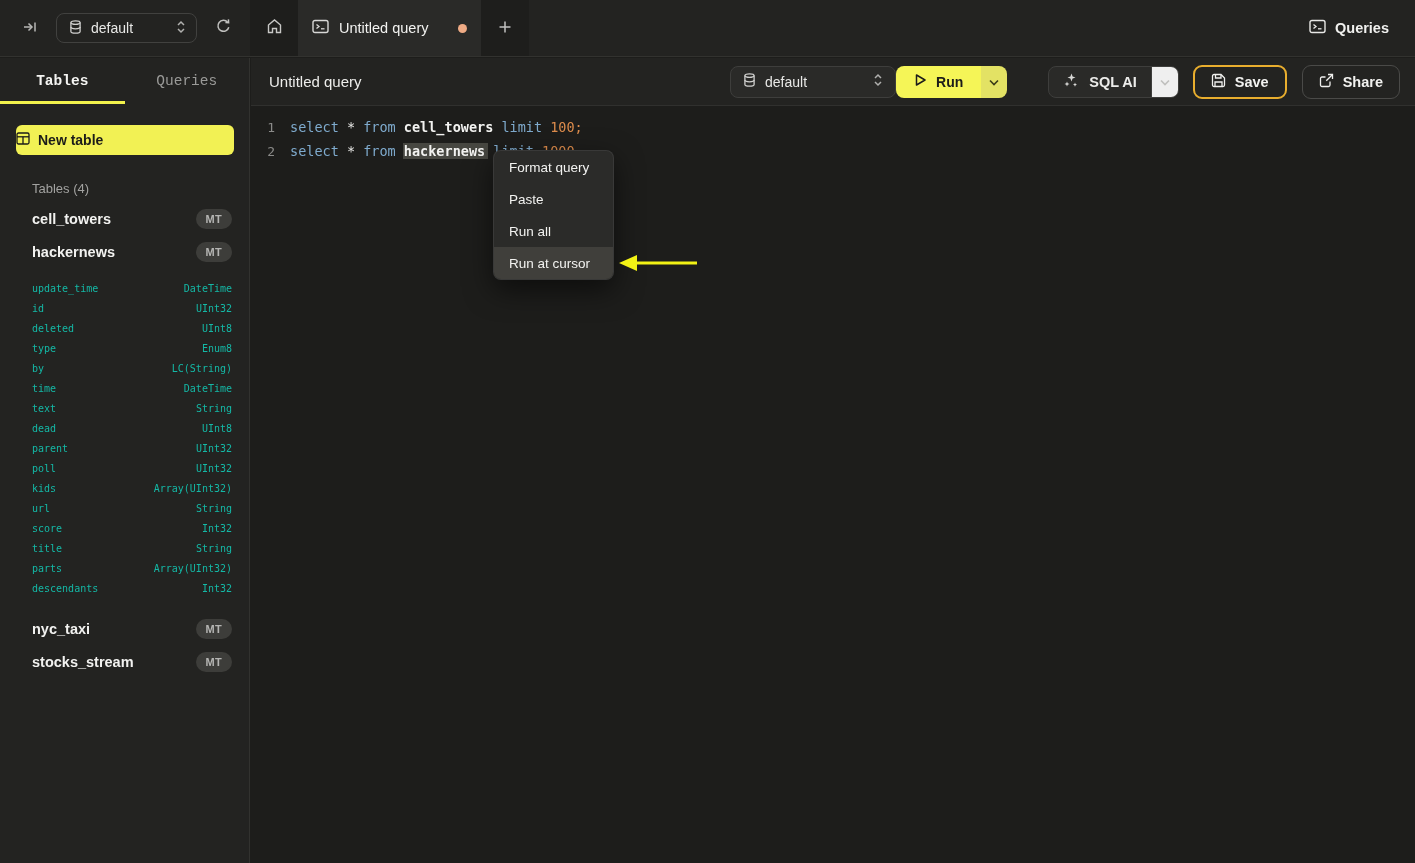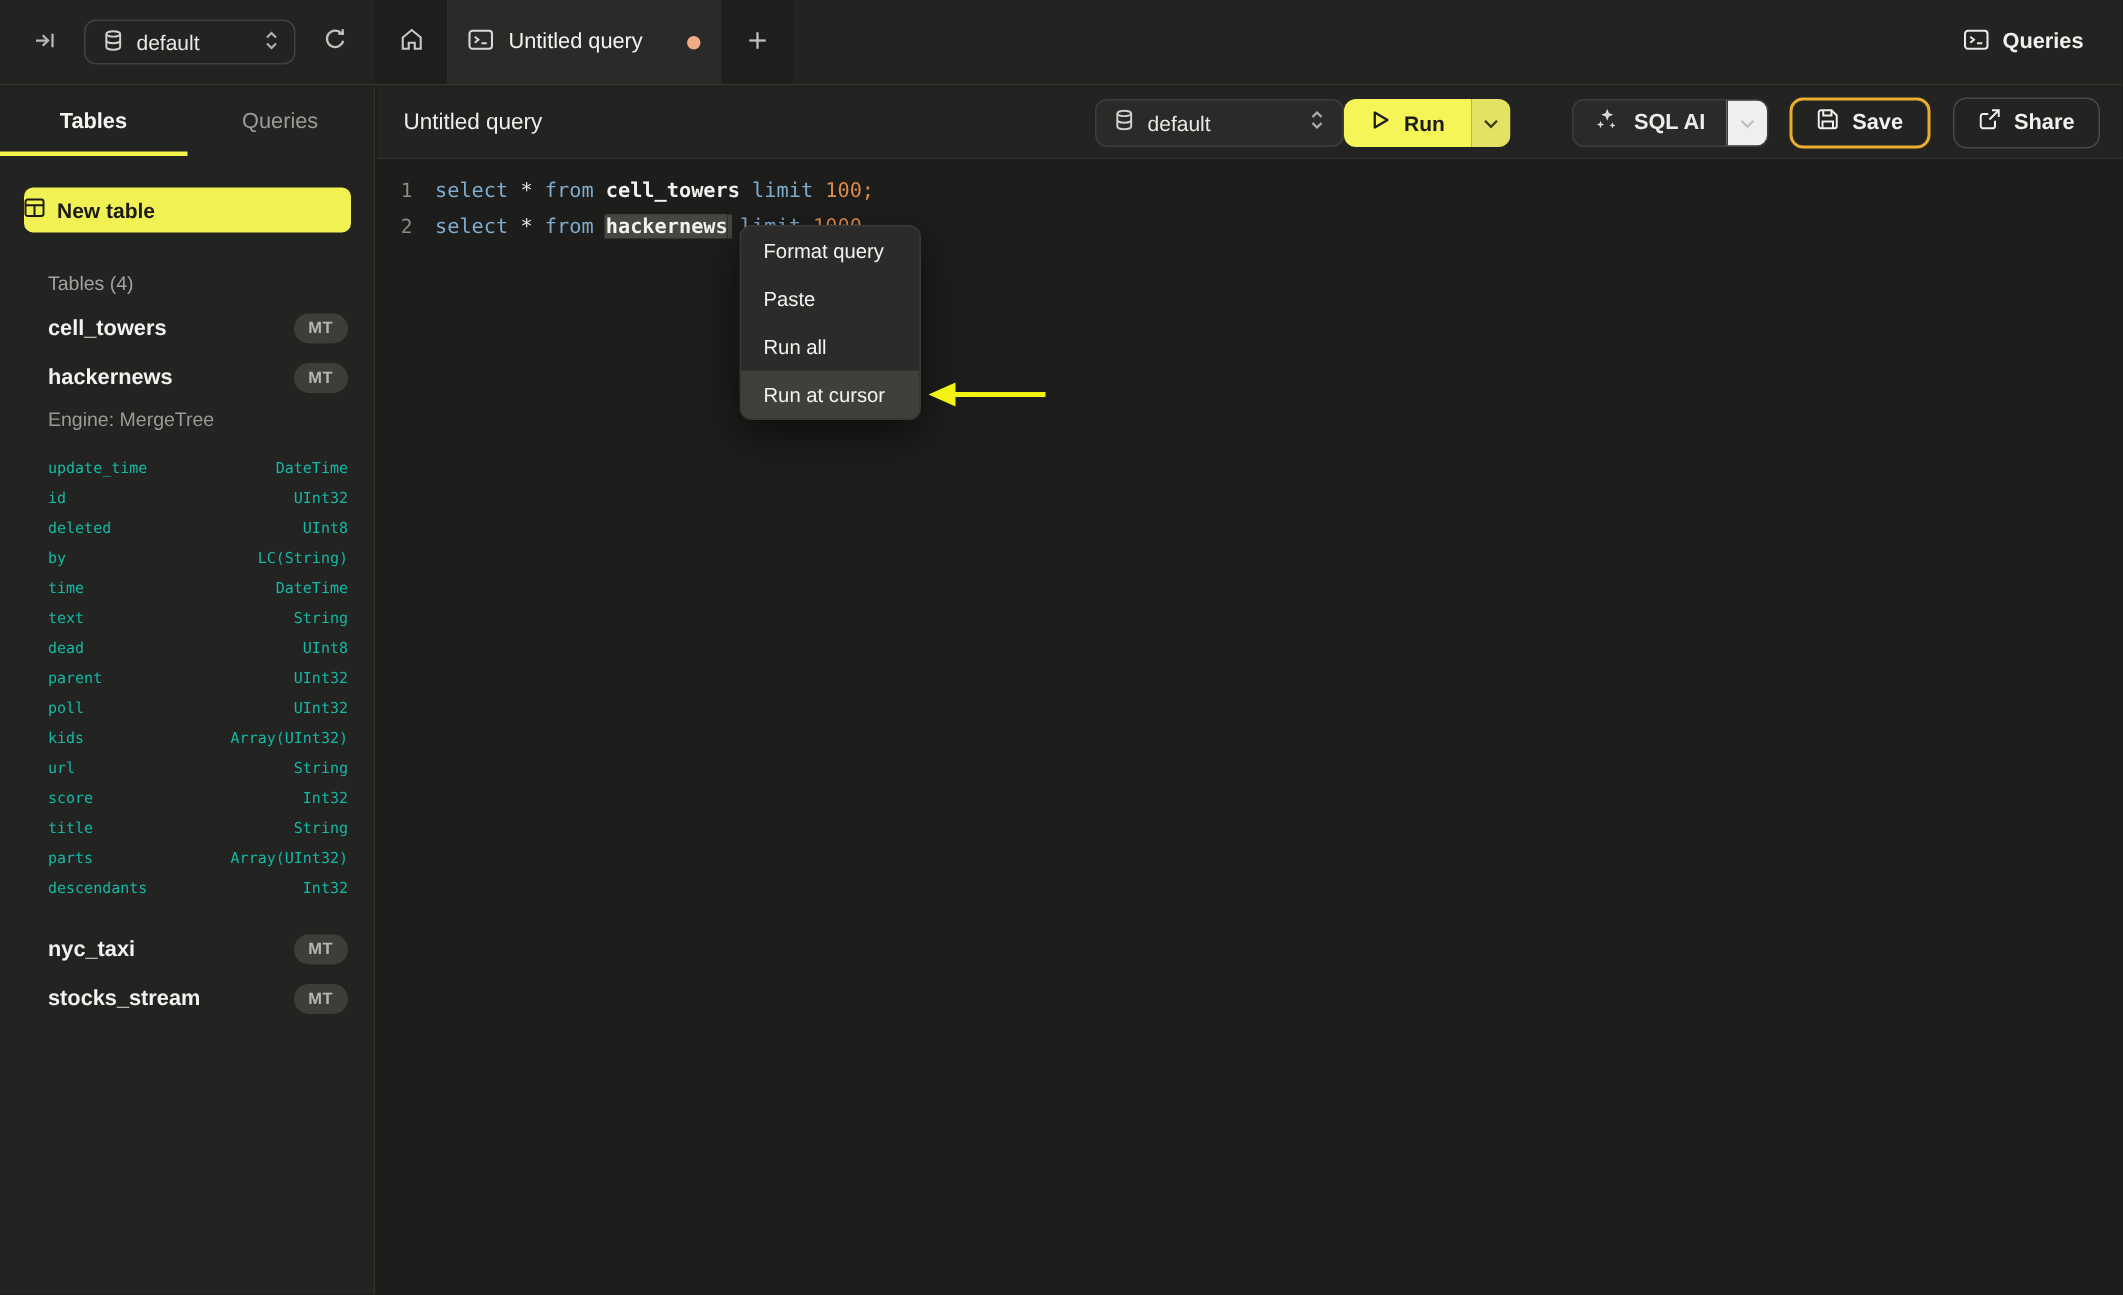--- a/index.html
+++ b/index.html
@@ -48,21 +48,21 @@
   .queries-btn { display:flex; align-items:center; gap:9px; background:none; border:none;
     color:#f0f0ee; font-size:14.5px; font-weight:600; cursor:pointer; }
 
   
   .sidebar {
     position:absolute; top:58px; left:0; width:250px; height:805px;
     background:#232321; border-right:1px solid #32322f;
   }
   .sb-tabs { display:flex; height:46px; }
   .sb-tab { flex:1; background:none; border:none; color:#9a9a98; font-size:14.5px;
-    cursor:pointer; position:relative; font-family:Liberation Sans, sans-serif; }
+    cursor:pointer; position:relative; font-family:Liberation Mono, monospace; }
   .sb-tab.active { color:#f4f4f2; font-weight:600; }
   .sb-tab.active::after { content:""; position:absolute; left:0; right:0; bottom:0;
     height:3px; background:#f2f24c; }
   .new-table-btn {
     margin:21px 16px 0; width:218px; height:30px; border:none; border-radius:6px;
     background:#f2f154; color:#1b1b19; font-size:14px; font-weight:600;
     display:flex; align-items:center; justify-content:flex-start; gap:8px; cursor:pointer;
     font-family:inherit;
   }
   .search-box {
@@ -260,33 +260,36 @@
 
   <div class="tables-list">
       <div class="tbl-row">
         <span class="tbl-name">cell_towers</span>
         <span class="mt-badge">MT</span>
       </div>
       <div class="tbl-row">
         <span class="tbl-name">hackernews</span>
         <span class="mt-badge">MT</span>
       </div>
-      <div class="engine-line">Engine: MergeTree</div>
       <div class="col-list">
         <div class="col-row">
           <span class="col-name">update_time</span>
           <span class="col-type">DateTime</span>
         </div>
         <div class="col-row">
           <span class="col-name">id</span>
           <span class="col-type">UInt32</span>
         </div>
         <div class="col-row">
           <span class="col-name">deleted</span>
           <span class="col-type">UInt8</span>
+        </div>
+        <div class="col-row">
+          <span class="col-name">type</span>
+          <span class="col-type">Enum8</span>
         </div>
         <div class="col-row">
           <span class="col-name">by</span>
           <span class="col-type">LC(String)</span>
         </div>
         <div class="col-row">
           <span class="col-name">time</span>
           <span class="col-type">DateTime</span>
         </div>
         <div class="col-row">

